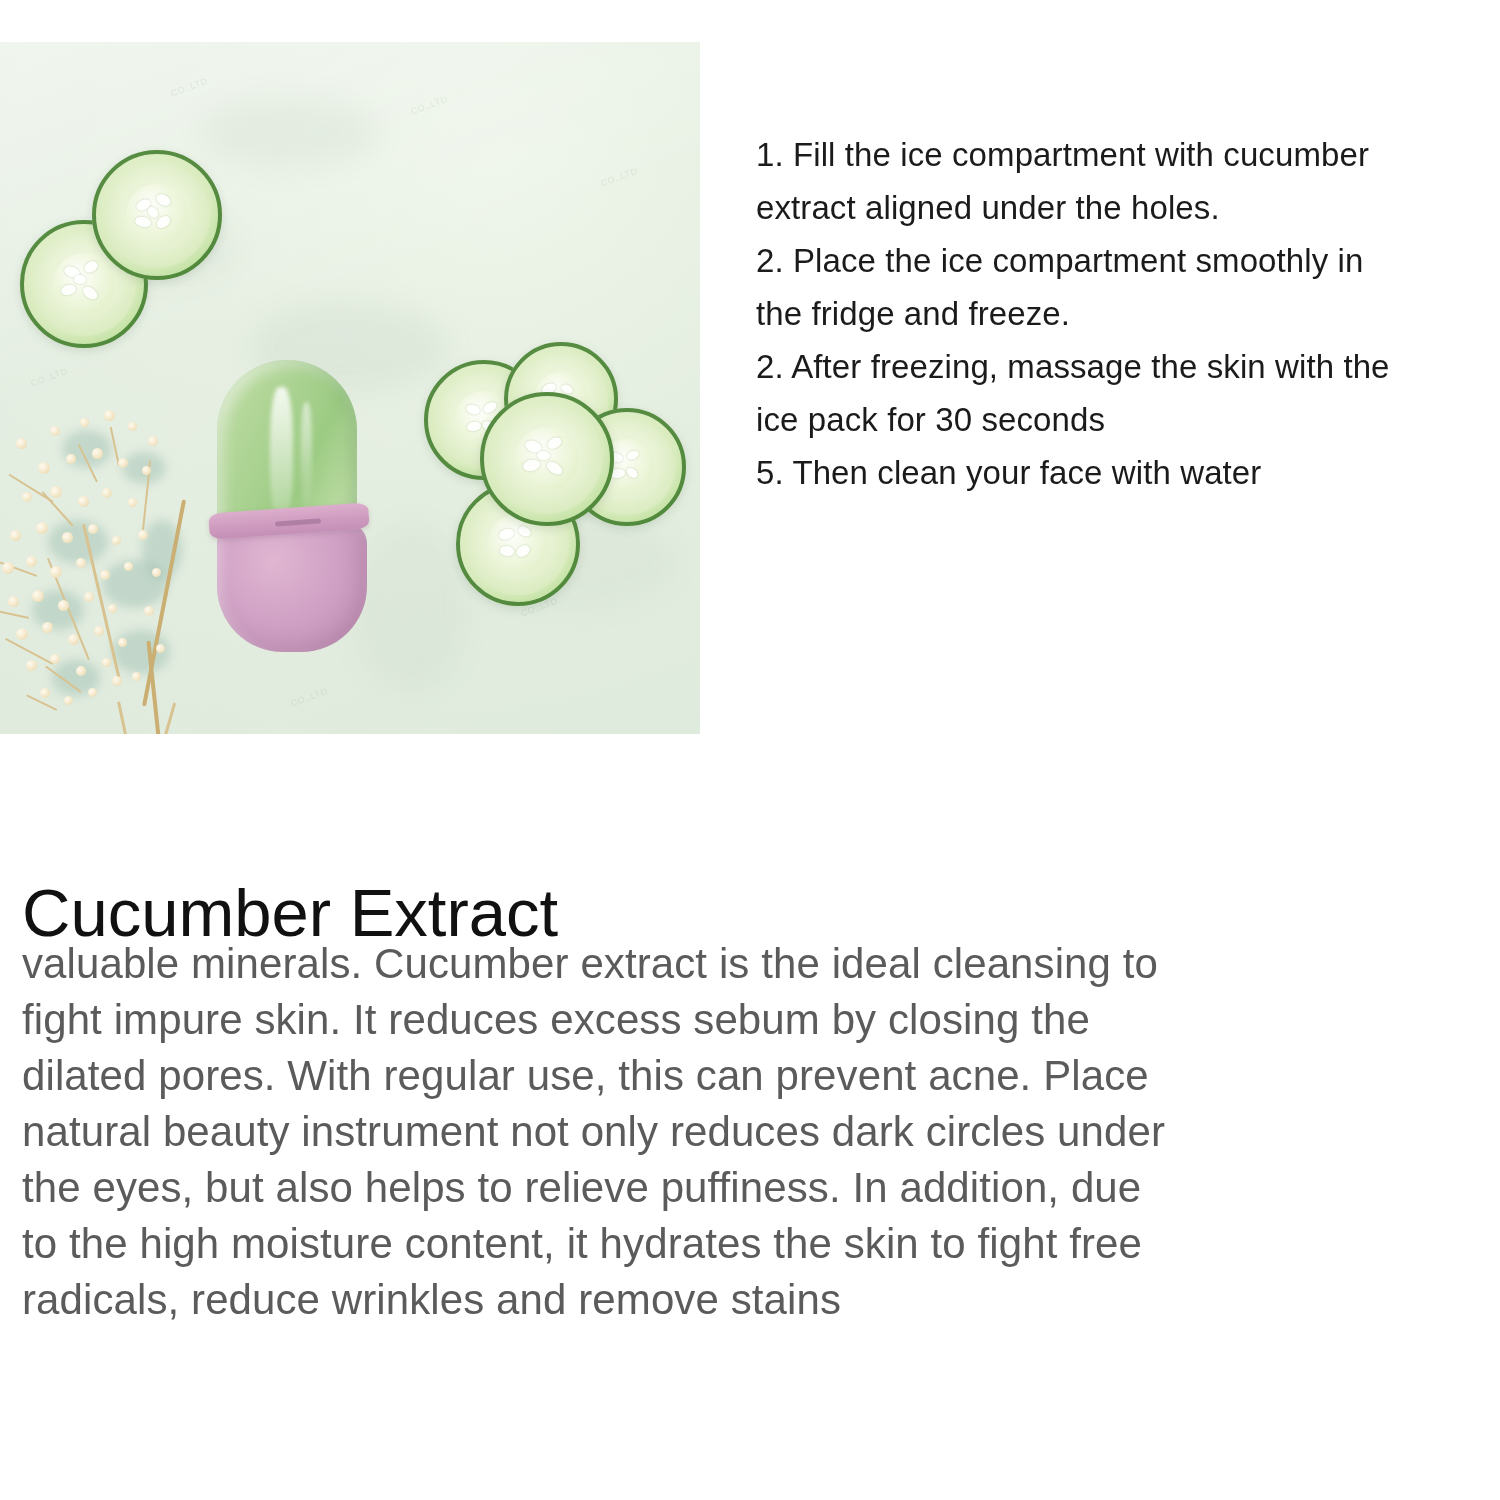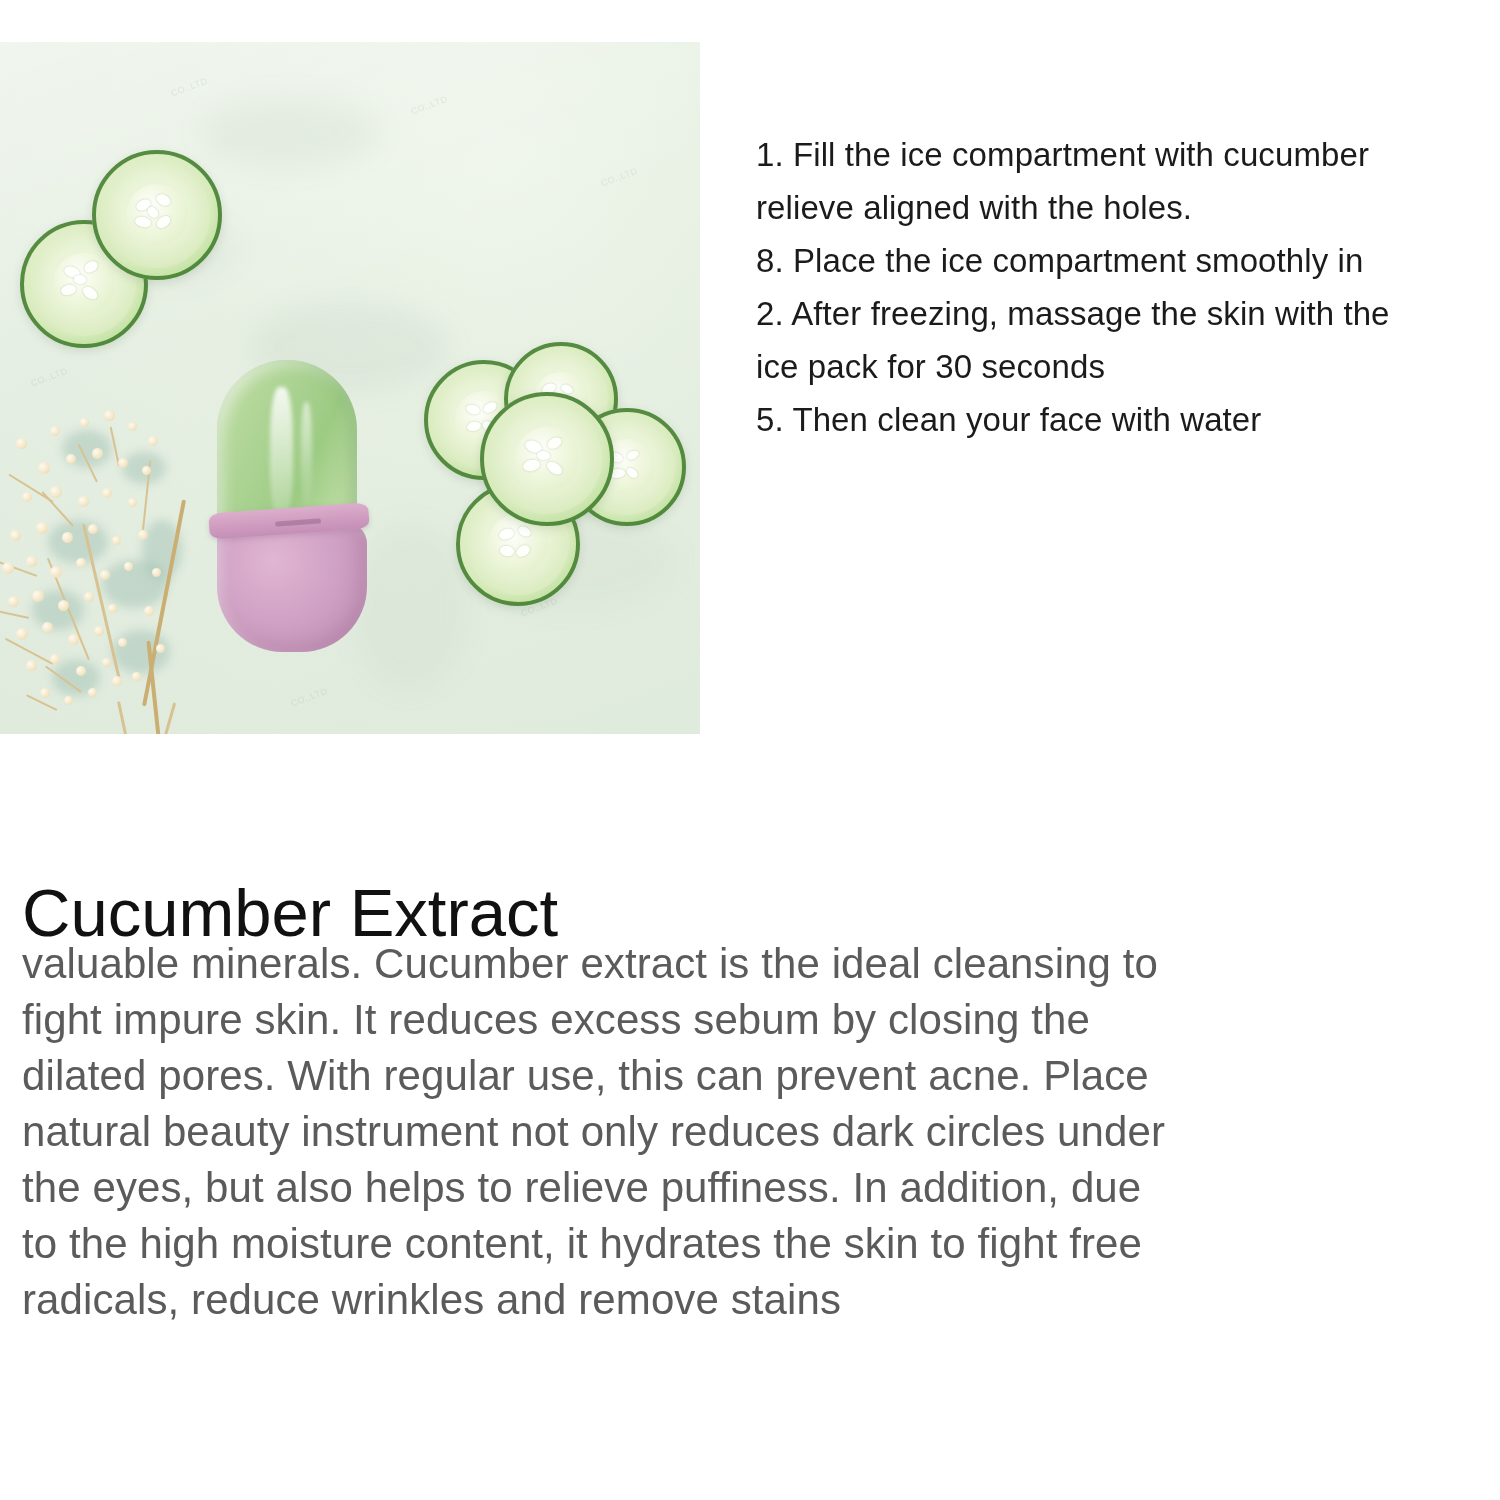--- a/index.html
+++ b/index.html
@@ -347,22 +347,23 @@
         <div id="dome-highlight2"></div>
       </div>
       <div id="roller-base"></div>
       <div id="roller-collar"></div>
       <div id="roller-slot"></div>
     </div>
   </div>
 
   <div id="instructions">
     <span class="line">1. Fill the ice compartment with cucumber</span>
-    <span class="line">relieve aligned with the holes.</span>
-    <span class="line">8. Place the ice compartment smoothly in</span>
+    <span class="line">extract aligned under the holes.</span>
+    <span class="line">2. Place the ice compartment smoothly in</span>
+    <span class="line">the fridge and freeze.</span>
     <span class="line">2. After freezing, massage the skin with the</span>
     <span class="line">ice pack for 30 seconds</span>
     <span class="line">5. Then clean your face with water</span>
   </div>
 </div>
 
 <h1 id="heading-extract">Cucumber Extract</h1>
 
 <div id="body-copy">
   <span class="line">valuable minerals. Cucumber extract is the ideal cleansing to</span>

